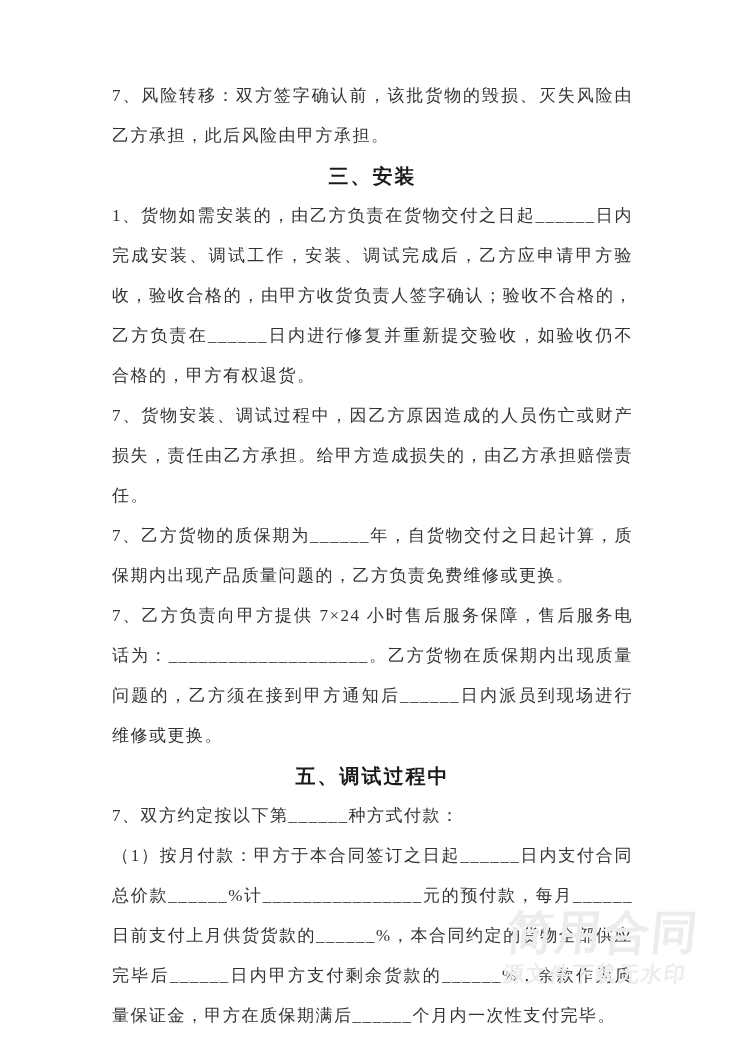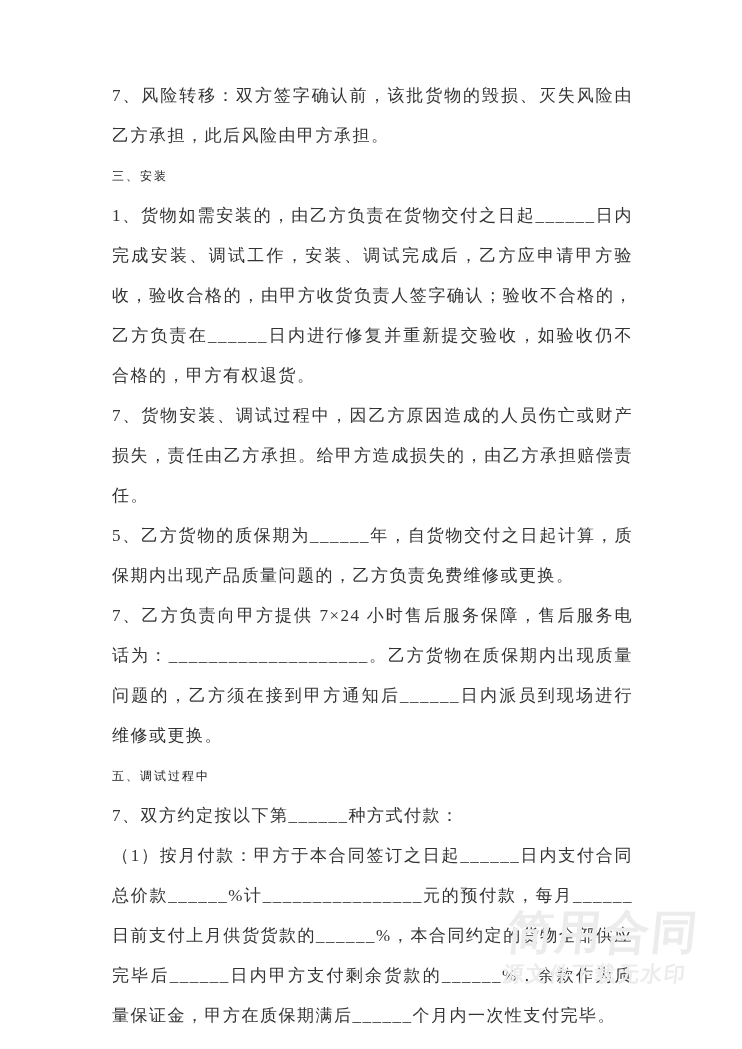--- a/index.html
+++ b/index.html
@@ -24,26 +24,26 @@
     font-size: 17px;
     line-height: 40px;
     text-align: justify;
     letter-spacing: 1.5px;
   }
   .para {
     margin: 0;
   }
   .heading {
     margin: 0;
-    font-size: 12px;
+    font-size: 20px;
     line-height: 40px;
-    font-weight: normal;
+    font-weight: bold;
     color: #1a1a1a;
     letter-spacing: 2px;
-    text-align: left;
+    text-align: center;
   }
   .watermark {
     position: absolute;
     left: 506px;
     top: 906px;
     color: #ececec;
     font-family: "Liberation Sans", "DejaVu Sans", sans-serif;
     font-weight: bold;
     transform: skewX(-6deg);
     pointer-events: none;
@@ -64,21 +64,21 @@
 </style>
 </head>
 <body>
 
 <div class="page">
   <main class="doc">
     <p class="para">7、风险转移：双方签字确认前，该批货物的毁损、灭失风险由乙方承担，此后风险由甲方承担。</p>
     <h2 class="heading">三、安装</h2>
     <p class="para">1、货物如需安装的，由乙方负责在货物交付之日起______日内完成安装、调试工作，安装、调试完成后，乙方应申请甲方验收，验收合格的，由甲方收货负责人签字确认；验收不合格的，乙方负责在______日内进行修复并重新提交验收，如验收仍不合格的，甲方有权退货。</p>
     <p class="para">7、货物安装、调试过程中，因乙方原因造成的人员伤亡或财产损失，责任由乙方承担。给甲方造成损失的，由乙方承担赔偿责任。</p>
-    <p class="para">5、乙方货物的质保期为______年，自货物交付之日起计算，质保期内出现产品质量问题的，乙方负责免费维修或更换。</p>
+    <p class="para">7、乙方货物的质保期为______年，自货物交付之日起计算，质保期内出现产品质量问题的，乙方负责免费维修或更换。</p>
     <p class="para">7、乙方负责向甲方提供 7×24 小时售后服务保障，售后服务电话为：____________________。乙方货物在质保期内出现质量问题的，乙方须在接到甲方通知后______日内派员到现场进行维修或更换。</p>
     <h2 class="heading">五、调试过程中</h2>
     <p class="para">7、双方约定按以下第______种方式付款：</p>
     <p class="para">（1）按月付款：甲方于本合同签订之日起______日内支付合同总价款______%计________________元的预付款，每月______日前支付上月供货货款的______%，本合同约定的货物全部供应完毕后______日内甲方支付剩余货款的______%，余款作为质量保证金，甲方在质保期满后______个月内一次性支付完毕。</p>
   </main>
 
   <div class="watermark">
     <div class="wm-title">简用合同</div>
     <div class="wm-subtitle">源文件下载无水印</div>
   </div>

